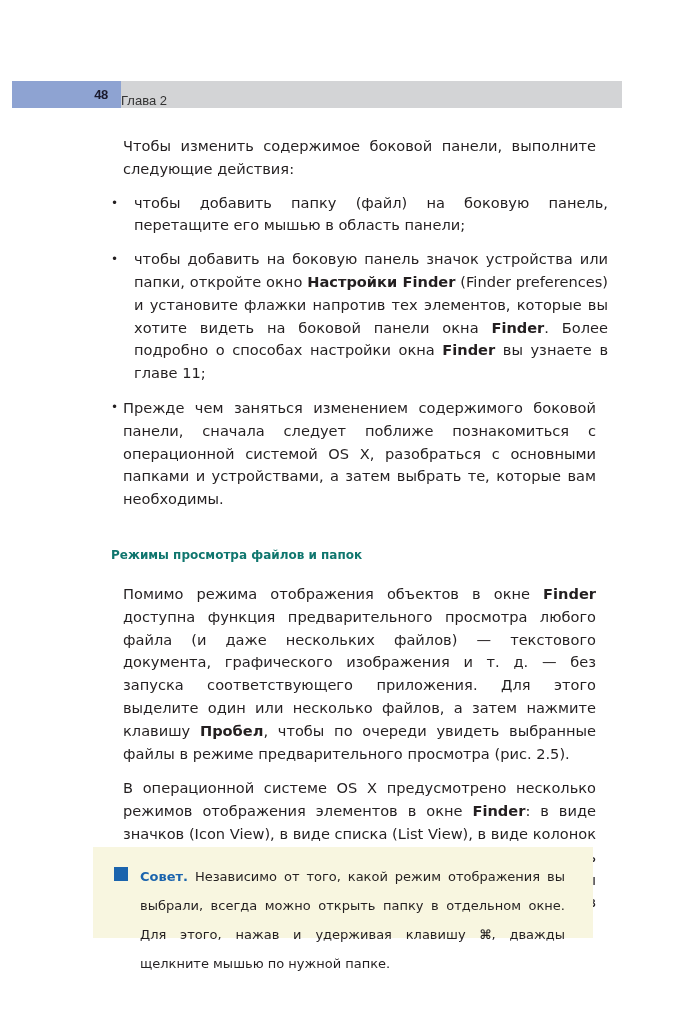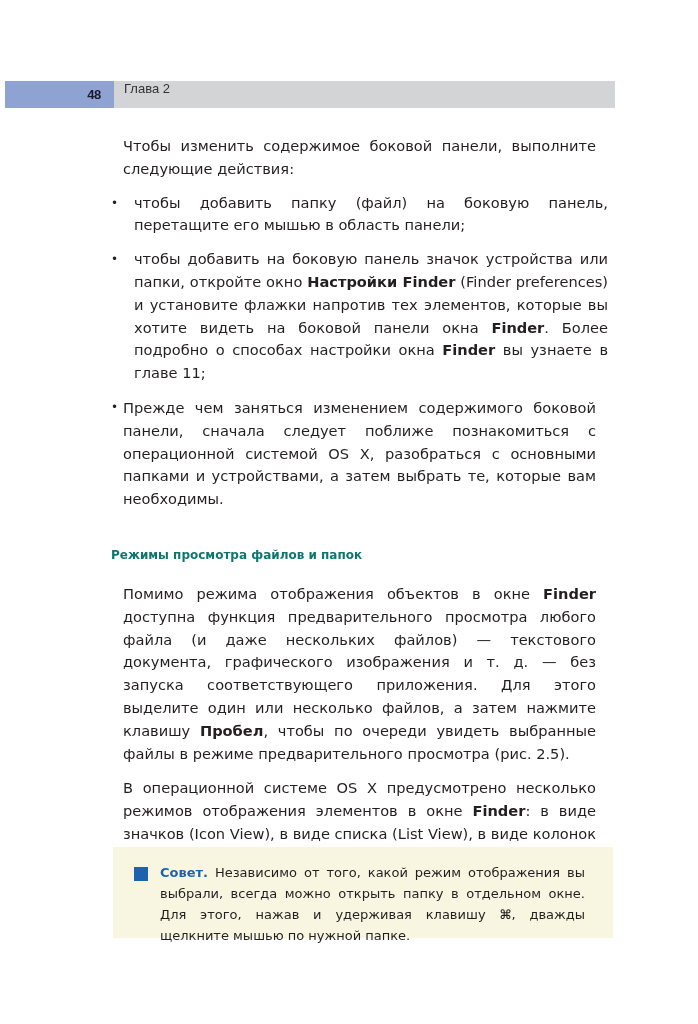--- a/index.html
+++ b/index.html
@@ -2,35 +2,35 @@
 <html><head>
   <meta charset="utf-8">
   <style>
     html, body { margin: 0; padding: 0; background: #ffffff; }
     body {
       width: 698px; height: 1024px; position: relative; overflow: hidden;
       font-family: "DejaVu Sans", "Liberation Sans", sans-serif;
       color: #231f20;
     }
     .running-head {
-      position: absolute; top: 81px; left: 5px; height: 27px; width: 610px;
+      position: absolute; top: 81px; left: 12px; height: 27px; width: 610px;
       display: flex;
     }
     .page-num-box {
       width: 109px; height: 100%; background: #8ea3d2;
       display: flex; align-items: center; justify-content: flex-end;
       box-sizing: border-box; padding-right: 13px;
     }
     .page-num {
       font-family: "Liberation Sans", sans-serif; font-weight: bold;
       font-size: 13px; color: #1a1a2e; letter-spacing: -0.3px;
     }
     .chapter-box {
       flex: 1; height: 100%; background: #d3d4d6;
-      display: flex; align-items: flex-start; padding-left: 10px;
+      display: flex; align-items: flex-end; 
     }
     .chapter-label {
       font-family: "Liberation Sans", sans-serif; font-size: 13px; color: #333;
     }
     .content {
       position: absolute; left: 111px; top: 123px; width: 497px;
       font-size: 14.6px; line-height: 22.8px;
     }
     p { margin: 12px; text-align: justify; }
     b { font-weight: bold; }
@@ -42,24 +42,24 @@
     ul.bullets li .bullet {
       position: absolute; left: 0; top: 0; width: 10px; font-size: 12px;
     }
     .p2 { margin-top: 12px; }
     h2.section {
       margin: 33px 0 17px 0; font-size: 12px; font-weight: bold; color: #0f766e;
       line-height: 22px;
     }
     .p4 { margin-top: 10px; }
     .tip {
-      position: absolute; left: 113px; top: 847px; width: 500px; height: 91px;
+      position: absolute; left: 93px; top: 847px; width: 500px; height: 91px;
       background: #f8f6e0; box-sizing: border-box;
       padding: 15px 28px 0 47px;
-      font-size: 13px; line-height: 21px; text-align: justify;
+      font-size: 13px; line-height: 29px; text-align: justify;
     }
     .tip-square {
       position: absolute; left: 21px; top: 20px; width: 14px; height: 14px;
       background: #1b64ad;
     }
     .tip-label { color: #1b64ad; font-weight: bold; }
   </style>
 </head>
 <body>
 

